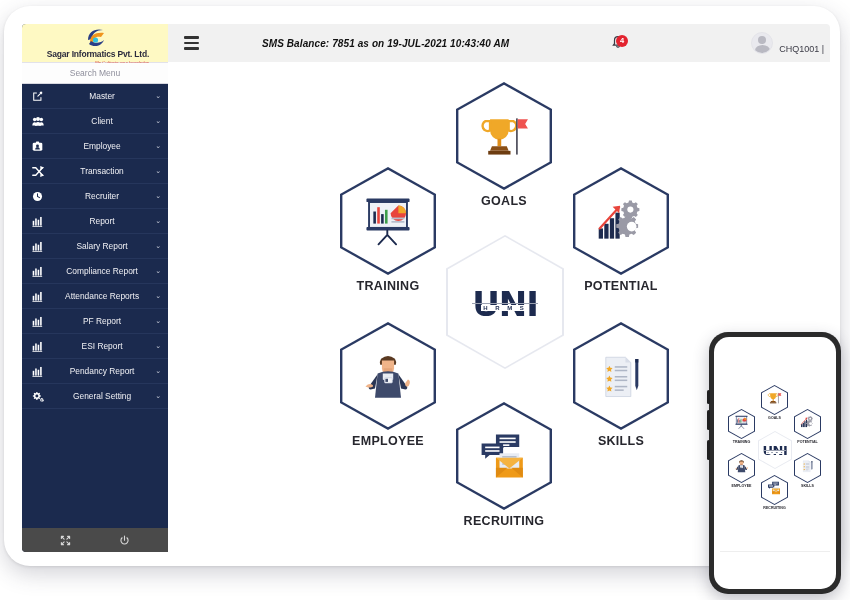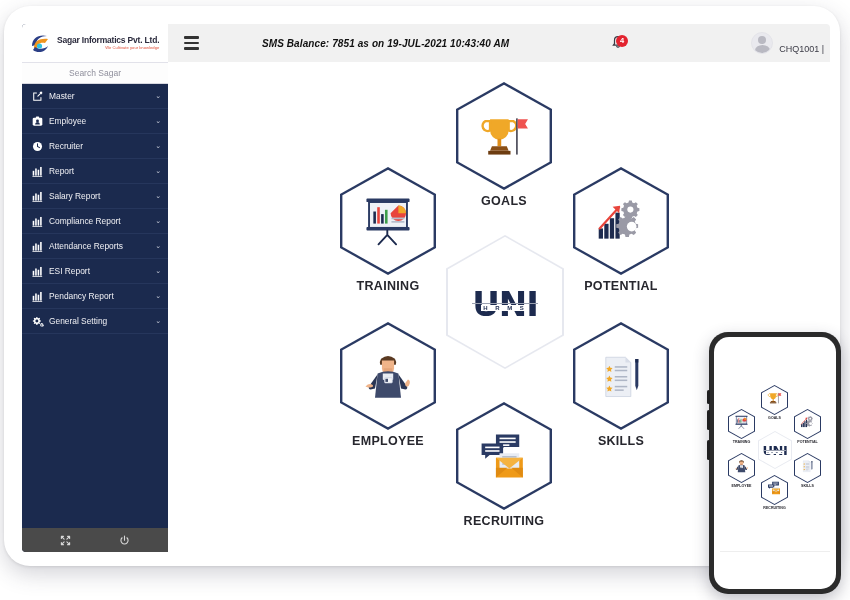--- a/index.html
+++ b/index.html
@@ -17,42 +17,42 @@
     position:absolute;left:18px;top:18px;width:808px;height:528px;
     background:#ffffff;overflow:hidden;border-radius:4px;
   }
 
   
   .sidebar{
     position:absolute;left:0;top:0;width:146px;height:528px;
     background:#1b2a4e;display:flex;flex-direction:column;
   }
   .brand{
-    height:38px;background:#ffffff;display:flex;align-items:center;
-    padding-left:6px;border-bottom:1px solid #e2e2ea;
+    height:38px;background:#fef9c3;display:flex;align-items:center;
+    padding-left:6px;border-bottom:1px solid #e2e2ea;flex-direction:column;
   }
   .brand-logo{width:26px;height:26px;position:relative;flex:0 0 auto;margin-right:3px;}
   .brand-text{display:flex;flex-direction:column;line-height:1;}
   .brand-name{font-size:8.5px;font-weight:bold;color:#2b2b3d;letter-spacing:-.2px;white-space:nowrap;}
   .brand-tag{font-size:4.2px;color:#e0503a;margin-top:2px;white-space:nowrap;text-align:right;}
 
   .searchbar{
     height:20px;background:#fdfdfd;border-bottom:1px solid #d8d8e0;
     display:flex;align-items:center;justify-content:center;
   }
   .searchbar span{font-size:8.5px;color:#8f8f9c;}
 
   .menu{flex:1;overflow:hidden;}
   .mitem{
     height:25px;display:flex;align-items:center;padding:0 7px 0 9px;
     border-bottom:1px solid #26365c;box-sizing:border-box;
   }
   .mitem .mi-ico{width:13px;flex:0 0 13px;display:flex;align-items:center;justify-content:center;color:#fff;}
   .mitem .mi-ico svg{display:block;}
-  .mitem .mi-lbl{flex:1;font-size:8.4px;color:#f0f0f4;margin-left:5px;white-space:nowrap;}
+  .mitem .mi-lbl{flex:1;font-size:8.4px;color:#f0f0f4;margin-left:5px;white-space:nowrap;text-align:center;}
   .mitem .mi-chev{font-size:7px;color:#cfd3de;}
 
   .sfooter{
     height:24px;background:#4a4a4a;display:flex;align-items:center;
     justify-content:space-around;padding:0 14px;
   }
   .sfooter .fico{color:#d8d8d8;display:flex;align-items:center;}
 
   
   .topbar{
@@ -163,45 +163,71 @@
               <circle cx="11.5" cy="16" r="2.6" fill="#33c3e0"></circle>
             </svg>
           </div>
           <div class="brand-text">
             <div class="brand-name">Sagar Informatics Pvt. Ltd.</div>
             <div class="brand-tag">We Cultivate your knowledge</div>
           </div>
         </div>
 
         <div class="searchbar">
-          <span>Search Sagar</span>
+          <span>Search Menu</span>
         </div>
 
         <div class="menu" id="menu-list">
             <div class="mitem">
               <span class="mi-ico">
                 <svg width="11" height="11" viewBox="0 0 16 16" fill="none" stroke="#fff" stroke-width="1.5" stroke-linecap="round">
                   <path d="M12 2 L14 2 L14 4"></path>
                   <path d="M14 2 L8.5 7.5"></path>
                   <path d="M13 9.5 L13 13.5 L2.5 13.5 L2.5 3 L6.5 3"></path>
                 </svg>
               </span>
               <span class="mi-lbl">Master</span>
               <span class="mi-chev">⌄</span>
             </div>
             <div class="mitem">
               <span class="mi-ico">
+                <svg width="12" height="11" viewBox="0 0 18 14" fill="#fff">
+                  <circle cx="4" cy="4" r="2.6"></circle>
+                  <circle cx="14" cy="4" r="2.6"></circle>
+                  <circle cx="9" cy="3.4" r="3"></circle>
+                  <path d="M0.5 13 C0.5 9.6 2 8.2 4 8.2 C6 8.2 7.5 9.6 7.5 13 Z"></path>
+                  <path d="M10.5 13 C10.5 9.6 12 8.2 14 8.2 C16 8.2 17.5 9.6 17.5 13 Z"></path>
+                  <path d="M4.3 13.4 C4.3 9.5 6.2 7.8 9 7.8 C11.8 7.8 13.7 9.5 13.7 13.4 Z"></path>
+                </svg>
+              </span>
+              <span class="mi-lbl">Client</span>
+              <span class="mi-chev">⌄</span>
+            </div>
+            <div class="mitem">
+              <span class="mi-ico">
                 <svg width="11" height="11" viewBox="0 0 16 16" fill="#fff">
                   <rect x="1" y="2.5" width="14" height="11.5" rx="2"></rect>
                   <rect x="5.6" y="0.6" width="4.8" height="3" rx="1" fill="#fff"></rect>
                   <circle cx="8" cy="7.2" r="2.1" fill="#1b2a4e"></circle>
                   <path d="M4.6 12.5 C4.6 9.9 6.1 9 8 9 C9.9 9 11.4 9.9 11.4 12.5 Z" fill="#1b2a4e"></path>
                 </svg>
               </span>
               <span class="mi-lbl">Employee</span>
+              <span class="mi-chev">⌄</span>
+            </div>
+            <div class="mitem">
+              <span class="mi-ico">
+                <svg width="12" height="11" viewBox="0 0 16 14" fill="none" stroke="#fff" stroke-width="1.8" stroke-linecap="round">
+                  <path d="M1 2 L5 2 L14 12"></path>
+                  <path d="M1 12 L5 12 L14 2"></path>
+                  <path d="M11.5 1 L14.5 2 L11.8 3.6"></path>
+                  <path d="M11.5 13 L14.5 12 L11.8 10.4"></path>
+                </svg>
+              </span>
+              <span class="mi-lbl">Transaction</span>
               <span class="mi-chev">⌄</span>
             </div>
             <div class="mitem">
               <span class="mi-ico">
                 <svg width="11" height="11" viewBox="0 0 16 16" fill="#fff">
                   <circle cx="8" cy="8" r="6.6"></circle>
                   <path d="M8 4 L8 8 L11 9.6" stroke="#1b2a4e" stroke-width="1.5" fill="none" stroke-linecap="round"></path>
                 </svg>
               </span>
               <span class="mi-lbl">Recruiter</span>
@@ -250,20 +276,33 @@
               <span class="mi-ico">
                 <svg width="11" height="11" viewBox="0 0 16 16" fill="#fff">
                   <rect x="1" y="7" width="2.3" height="7"></rect>
                   <rect x="4.6" y="3.6" width="2.3" height="10.4"></rect>
                   <rect x="8.2" y="5.4" width="2.3" height="8.6"></rect>
                   <rect x="11.8" y="1.4" width="2.3" height="12.6"></rect>
                   <rect x="0.6" y="14.6" width="14.2" height="1.1"></rect>
                 </svg>
               </span>
               <span class="mi-lbl">Attendance Reports</span>
+              <span class="mi-chev">⌄</span>
+            </div>
+            <div class="mitem">
+              <span class="mi-ico">
+                <svg width="11" height="11" viewBox="0 0 16 16" fill="#fff">
+                  <rect x="1" y="7" width="2.3" height="7"></rect>
+                  <rect x="4.6" y="3.6" width="2.3" height="10.4"></rect>
+                  <rect x="8.2" y="5.4" width="2.3" height="8.6"></rect>
+                  <rect x="11.8" y="1.4" width="2.3" height="12.6"></rect>
+                  <rect x="0.6" y="14.6" width="14.2" height="1.1"></rect>
+                </svg>
+              </span>
+              <span class="mi-lbl">PF Report</span>
               <span class="mi-chev">⌄</span>
             </div>
             <div class="mitem">
               <span class="mi-ico">
                 <svg width="11" height="11" viewBox="0 0 16 16" fill="#fff">
                   <rect x="1" y="7" width="2.3" height="7"></rect>
                   <rect x="4.6" y="3.6" width="2.3" height="10.4"></rect>
                   <rect x="8.2" y="5.4" width="2.3" height="8.6"></rect>
                   <rect x="11.8" y="1.4" width="2.3" height="12.6"></rect>
                   <rect x="0.6" y="14.6" width="14.2" height="1.1"></rect>

